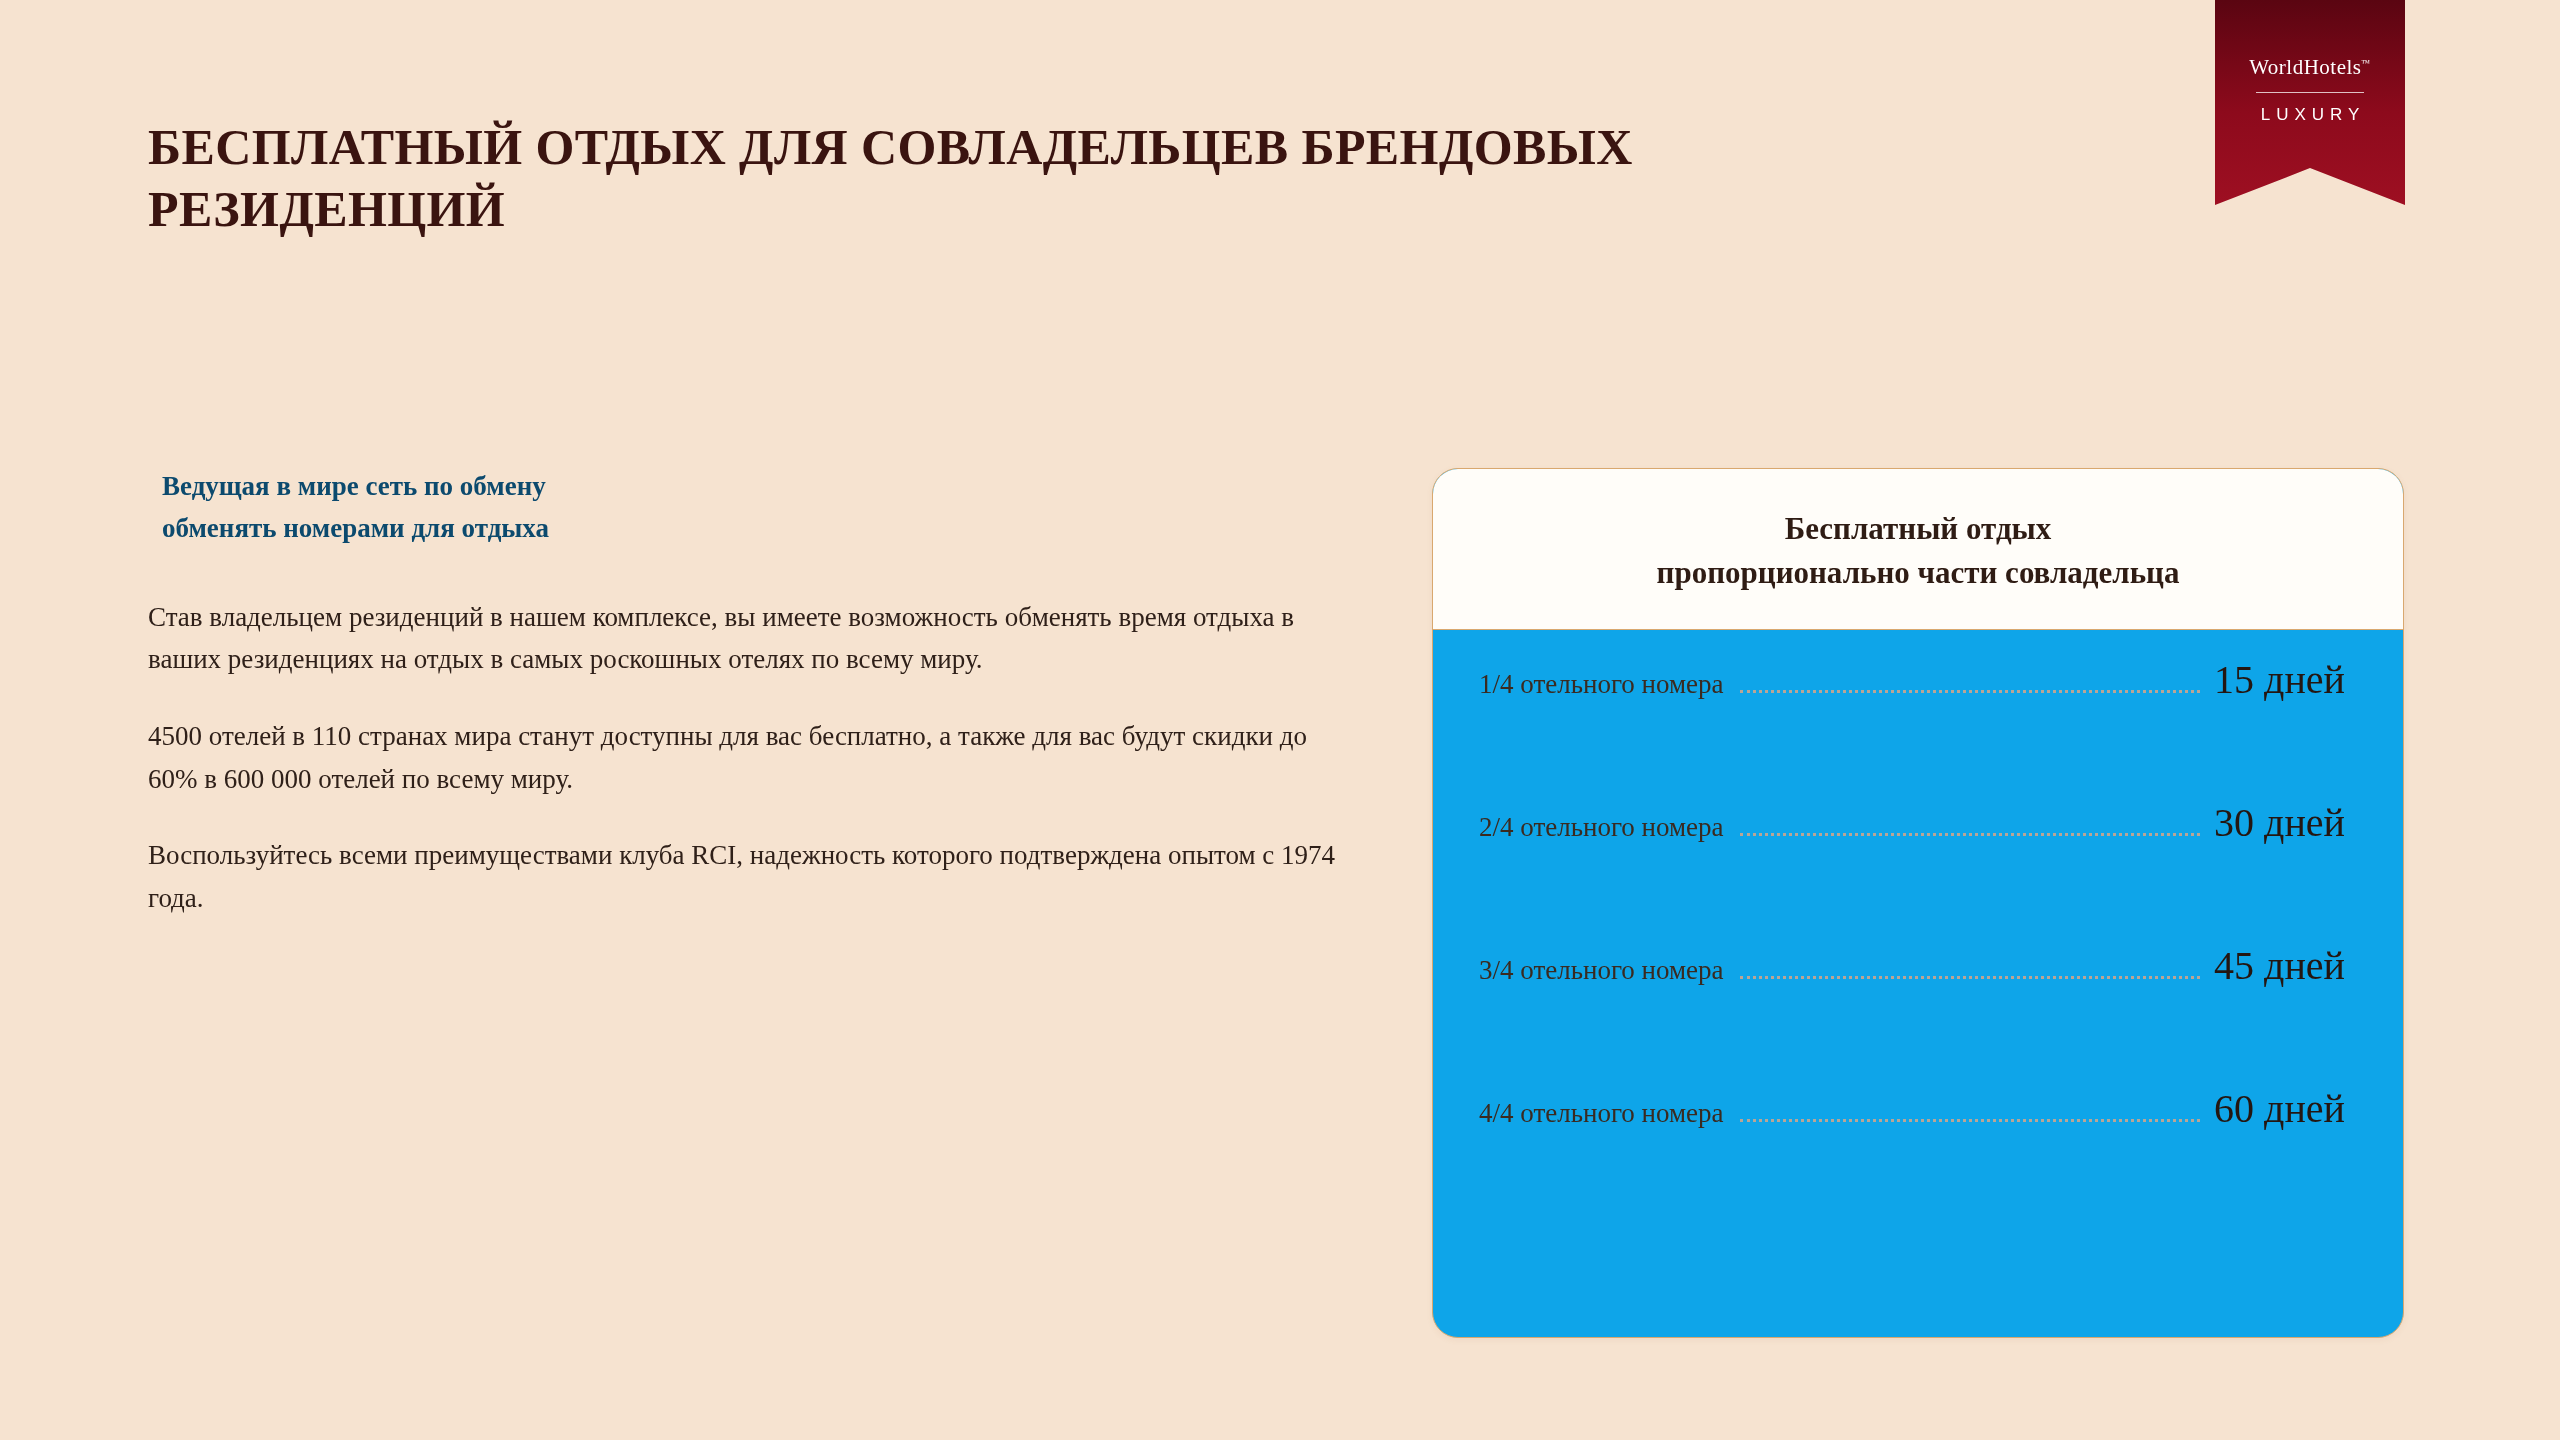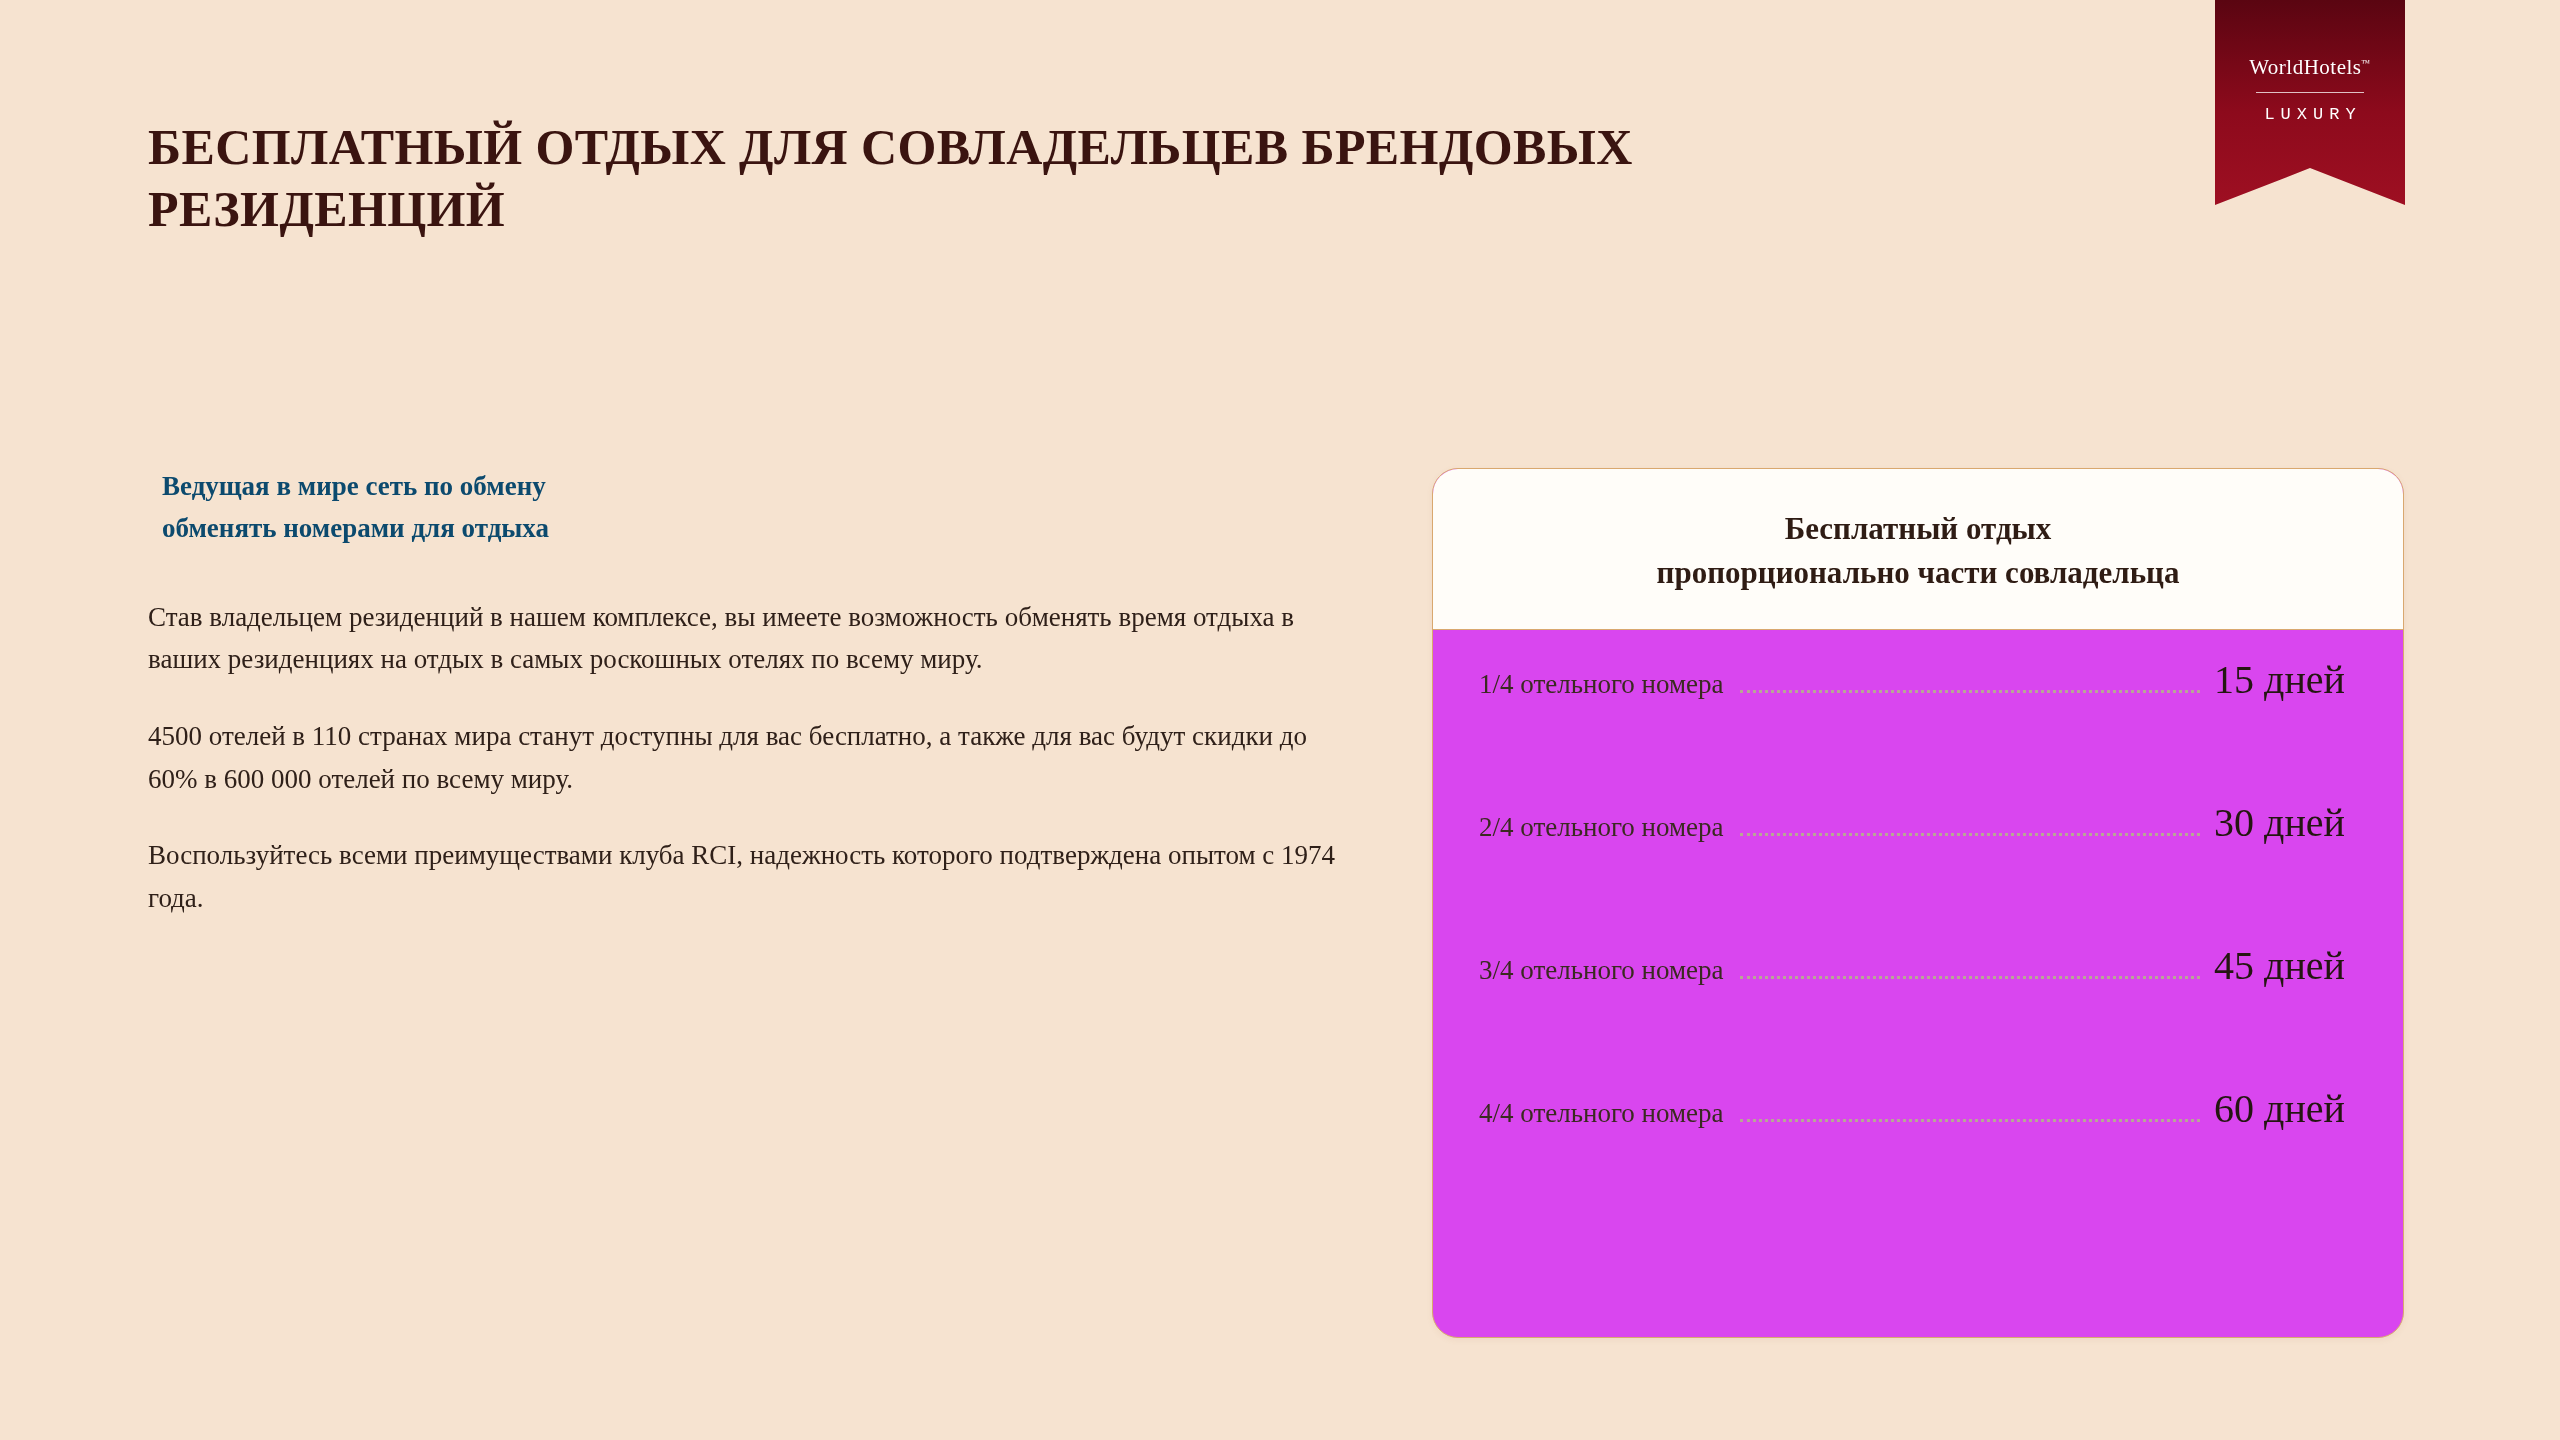--- a/index.html
+++ b/index.html
@@ -45,21 +45,21 @@
     font-size: 9px;
     vertical-align: super;
   }
   .ribbon .rule {
     width: 108px;
     height: 1px;
     background: rgba(255,255,255,0.75);
   }
   .ribbon .lux {
     color: #ffffff;
-    font-family: Liberation Mono, monospace;
+    font-family: Liberation Sans, sans-serif;
     font-size: 17px;
     letter-spacing: 6px;
     font-weight: 400;
     padding-left: 6px;
   }
 
   
   .title {
     position: absolute;
     left: 148px;
@@ -121,21 +121,21 @@
   }
   .para.first { margin-top: 46px; }
 
   
   .card {
     position: absolute;
     left: 1432px;
     top: 468px;
     width: 972px;
     height: 870px;
-    background: #d946ef;
+    background: #0ea5e9;
     border: 1px solid #d9a86f;
     border-radius: 26px;
     box-sizing: border-box;
     overflow: hidden;
     box-shadow: 0 2px 6px rgba(150,100,60,0.08);
   }
   .card-head {
     background: #fffdf9;
     border-bottom: 1px solid #d9a86f;
     padding: 38px 40px 34px;

